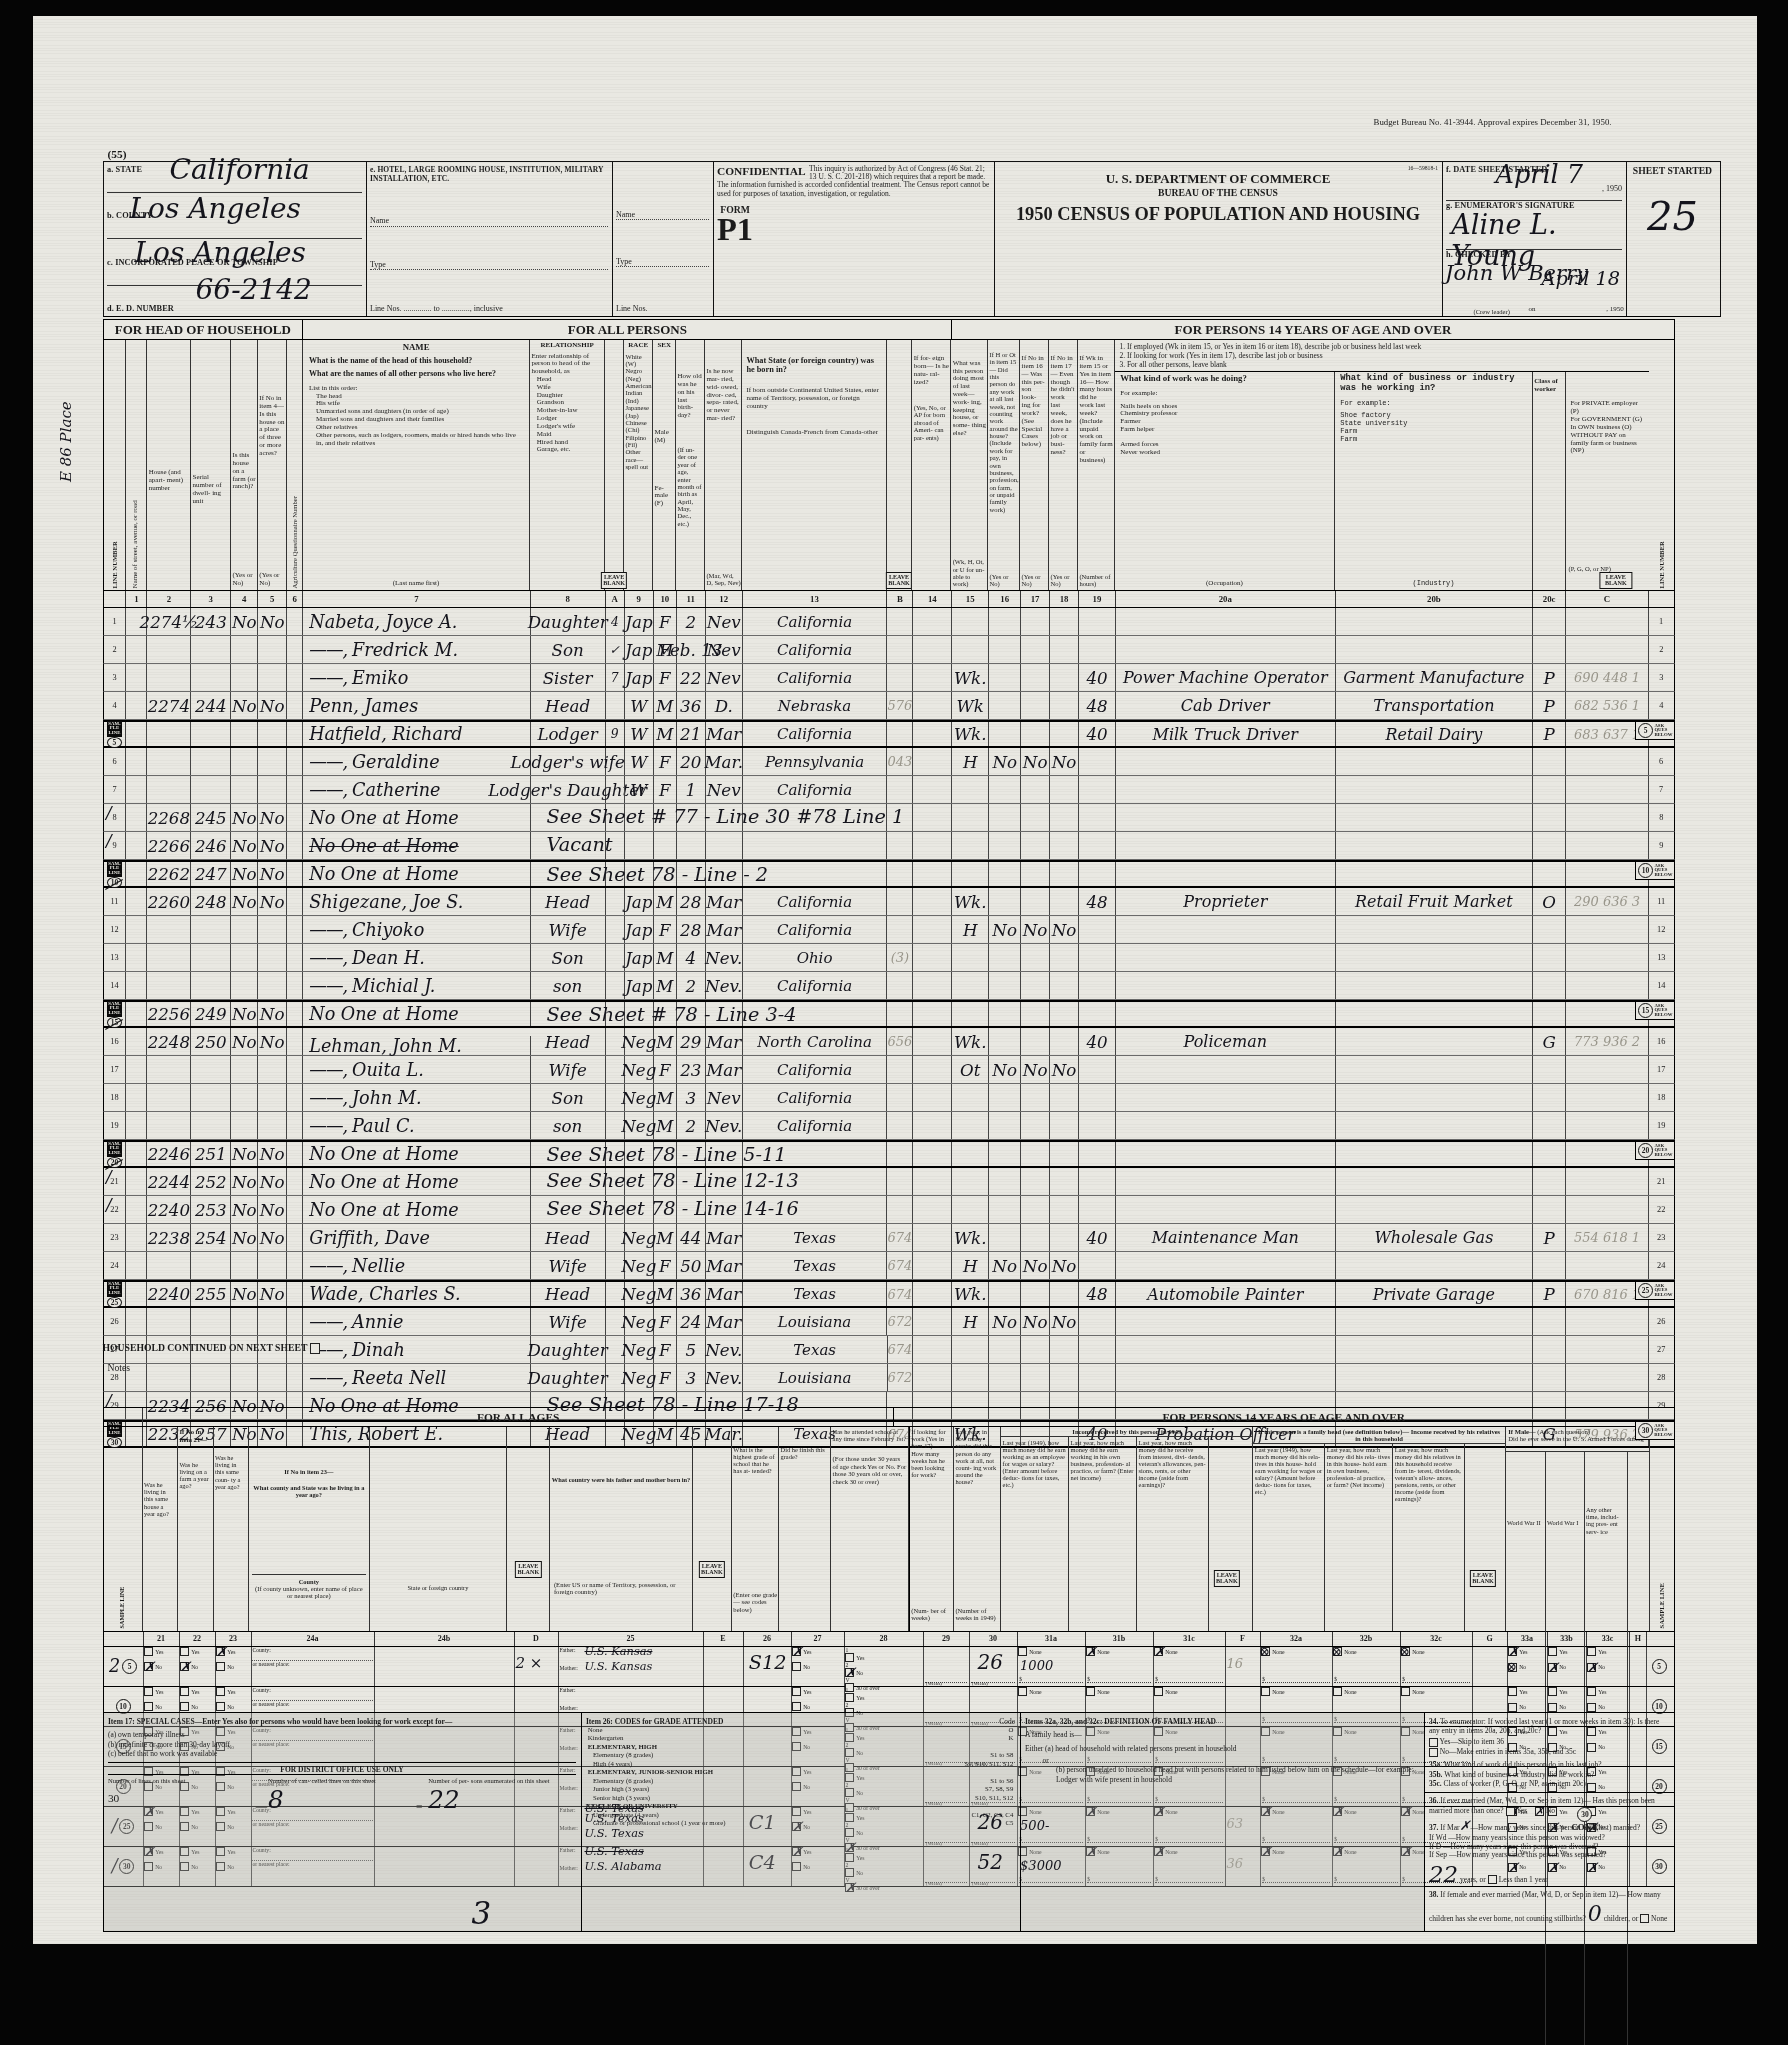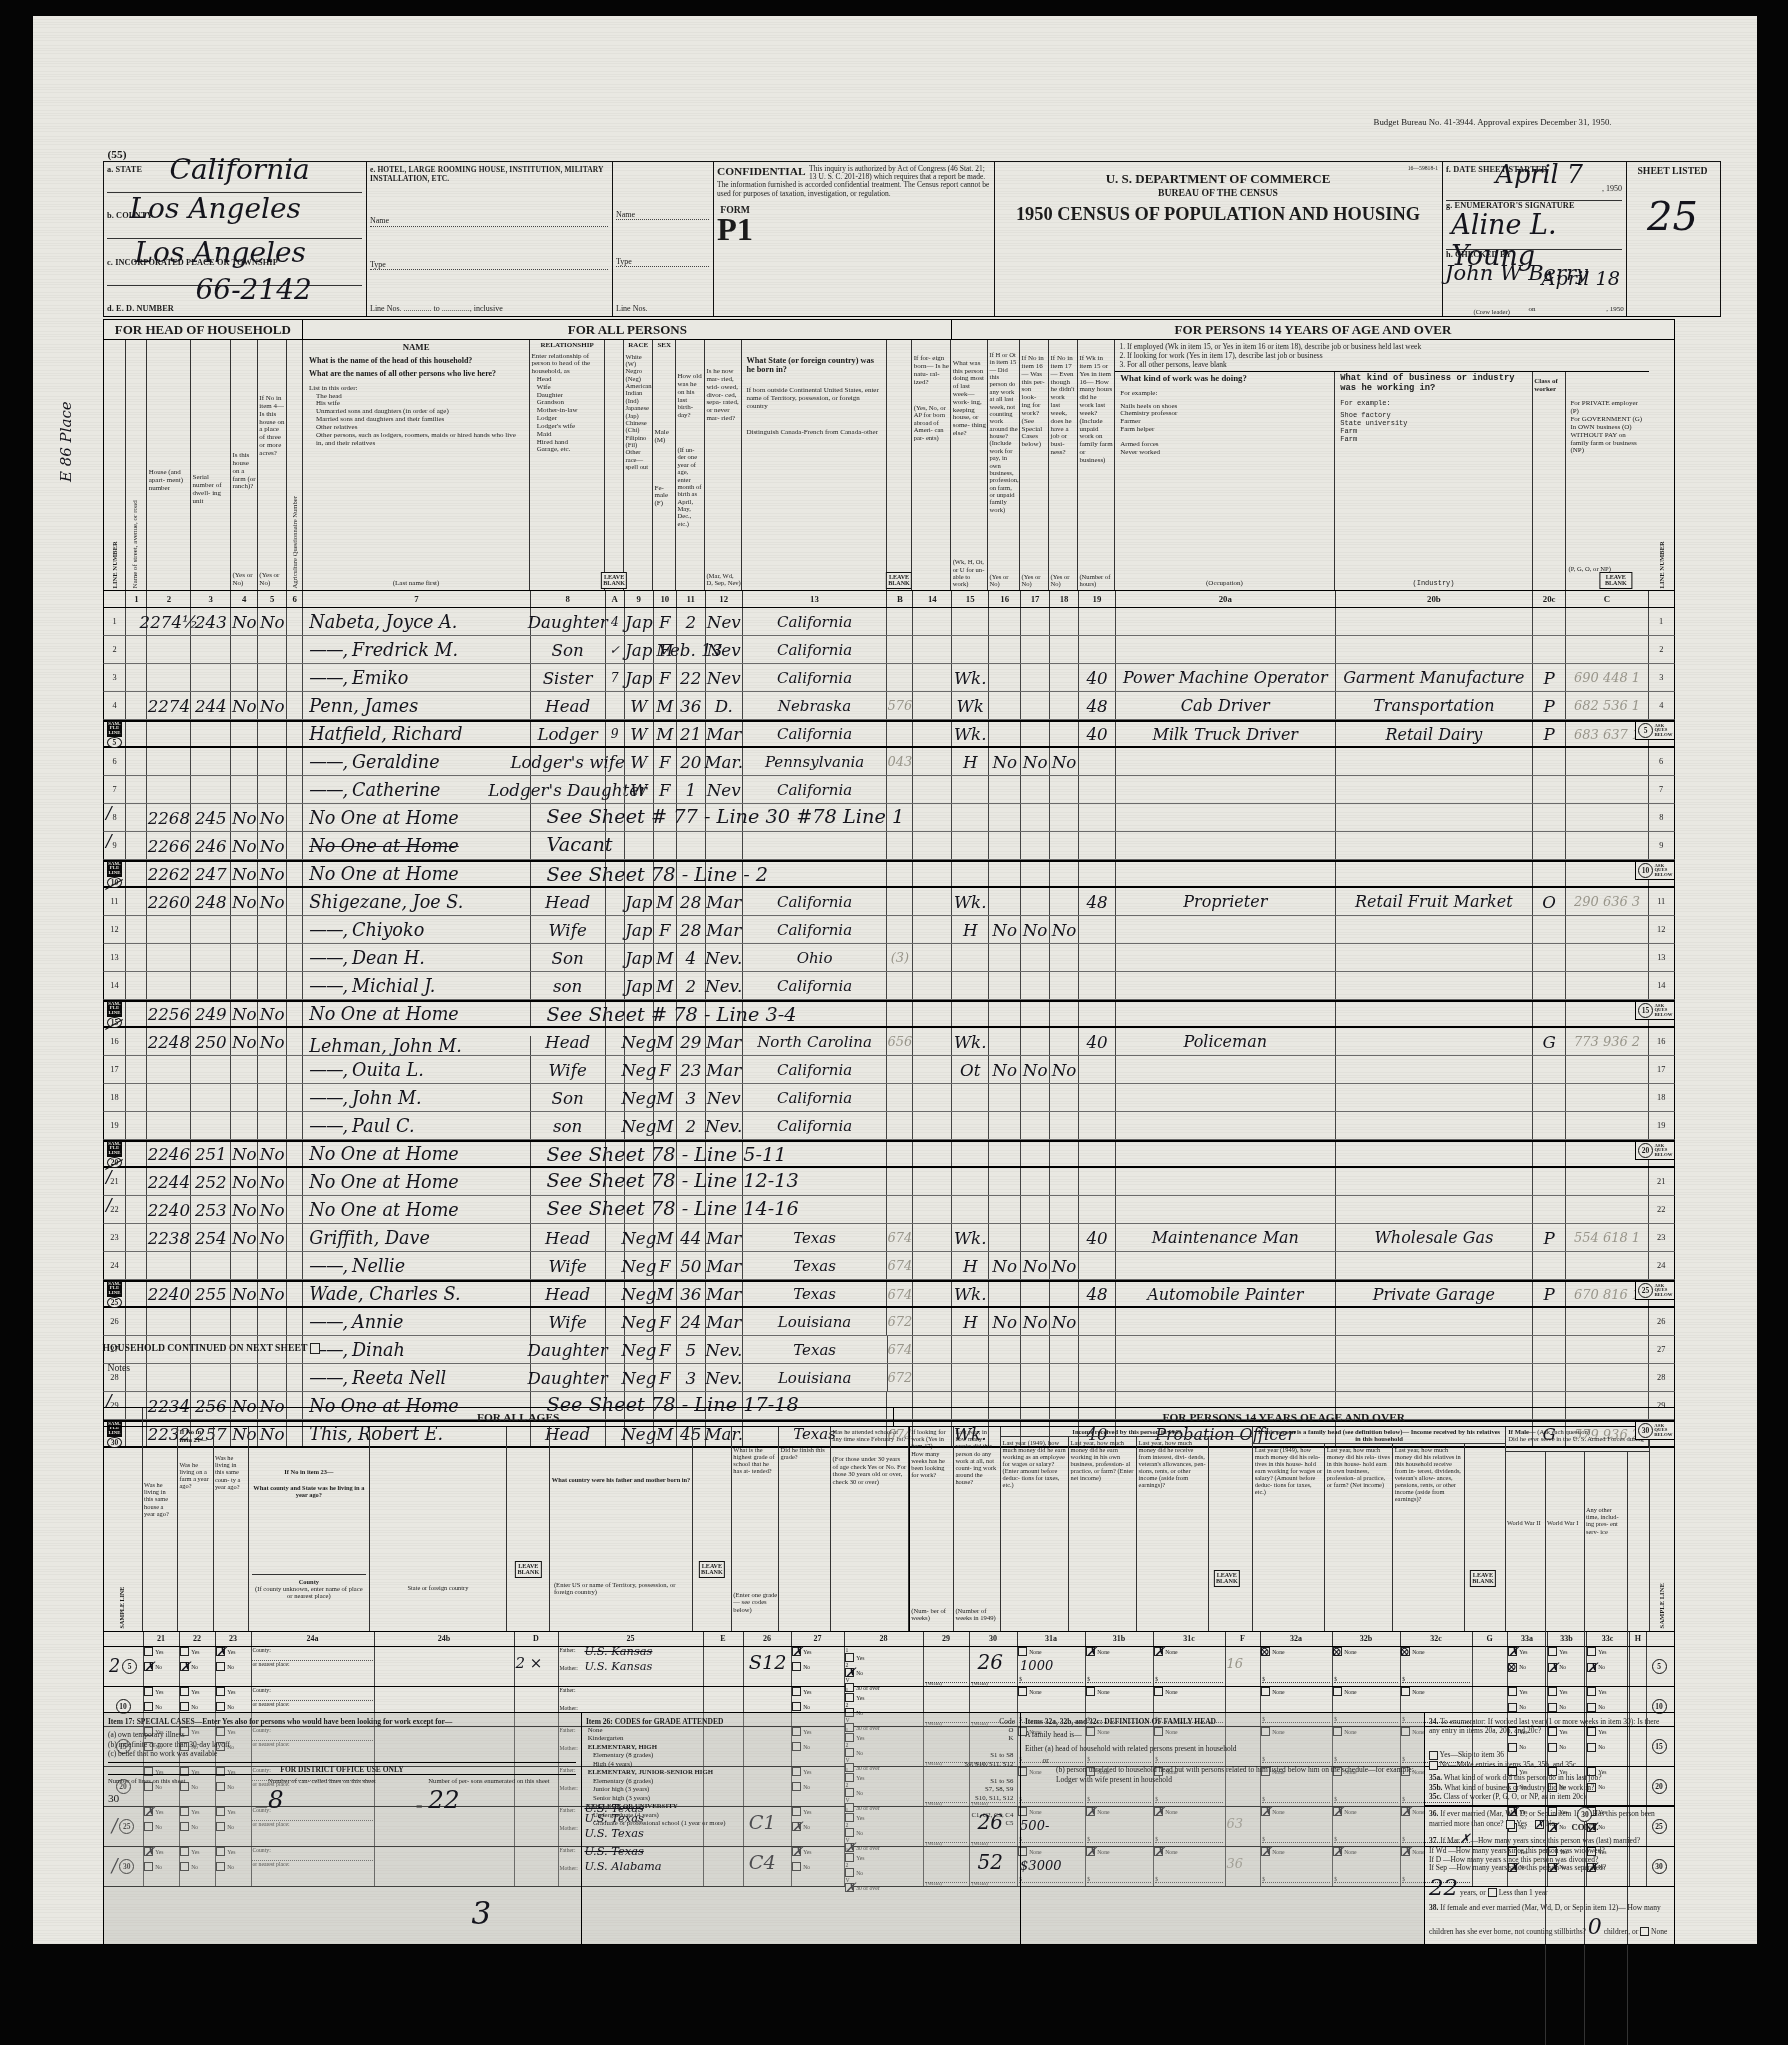--- a/index.html
+++ b/index.html
@@ -167,21 +167,21 @@
         <span class="hw" style="font-size:27px;position:absolute;left:8.8px;top:47px;">Aline L. Young</span>
         <div class="hrule" style="margin-top:39px;"></div>
         <div class="tl">h. CHECKED BY</div>
         <span class="hw" style="font-size:21px;position:absolute;left:2.6px;top:99px;">John W Berry</span>
         <span class="tiny" style="position:absolute;left:31px;bottom:0.9px;">(Crew leader)</span>
         <span style="position:absolute;left:86px;bottom:2.6px;font-size:7px;">on</span>
         <span class="hw" style="font-size:19.3px;position:absolute;left:99px;top:105px;">April 18</span>
         <span style="position:absolute;right:1.8px;bottom:2.6px;font-size:7px;">, 1950</span>
       </div>
       <div class="tbox sheetbox" style="width:92px;border-right:none;">
-        <div class="b" style="font-size:9.7px;">SHEET LISTED</div>
+        <div class="b" style="font-size:9.7px;">SHEET STARTED</div>
         <div class="hw" style="font-size:40px;margin-top:17.6px;">25</div>
       </div>
     </div>
 
     <div class="mtable">
       <div class="secrow">
         <div class="seccell" style="width:200px;">FOR HEAD OF HOUSEHOLD</div>
         <div class="seccell" style="width:650px;">FOR ALL PERSONS</div>
         <div class="seccell" style="width:722px;border-right:none;">FOR PERSONS 14 YEARS OF AGE AND OVER</div>
       </div>
@@ -3244,21 +3244,21 @@
       <div class="bbox" style="width:404px;border-left:none;">
         <div class="b">Items 32a, 32b, and 32c:  DEFINITION OF FAMILY HEAD</div>
         <div style="margin-top:4.4px;">A family head is—</div>
         <div style="margin-top:4.4px;">Either (a) head of household with related persons present in household</div>
         <div style="margin-top:2.6px;padding-left:17.6px;">or</div>
         <div style="padding-left:31px;">(b) person unrelated to household head but with persons related to him listed below him on the schedule—for example: Lodger with wife present in household</div>
       </div>
       <div style="width:250px;display:flex;flex-direction:column;">
         <div class="bbox itembox" style="background:none;border-left:none;flex:1;">
           <div class="itm"><span class="b">34.</span> <span>To enumerator: If worked last year (1 or more weeks in item 30): Is there any entry in items 20a, 20b, and 20c?</span></div>
-          <div class="itm" style="margin-top:15px;"><span class="chkbox"></span> <span>Yes—Skip to item 36</span></div>
+          <div class="itm" style="margin-top:2px;"><span class="chkbox"></span> <span>Yes—Skip to item 36</span></div>
           <div class="itm"><span class="chkbox"></span> <span>No—Make entries in items 35a, 35b, and 35c</span></div>
           <div class="itm" style="margin-top:3.5px;"><span class="b">35a.</span> <span>What kind of work did this person do in his last job?</span></div>
           <div class="itm"><span class="b">35b.</span> <span>What kind of business or industry did he work in?</span></div>
           <div class="itm"><span class="b">35c.</span> <span>Class of worker (P, G, O, or NP, as in item 20c)</span></div>
         </div>
         <div class="bbox itembox" style="background:none;border-left:none;border-top:none;flex:1;">
           <div class="itm"><span class="b">36.</span> <span>If ever married (Mar, Wd, D, or Sep in item 12)— Has this person been married more than once?</span>
             <span class="chkbox"></span> <span>Yes</span>
             <span class="chkbox" style="margin-left:6.1px;"><span class="xmark hw">✗</span></span> <span>No</span></div>
           <div class="itm" style="margin-top:2.6px;"><span class="b">37.</span>

